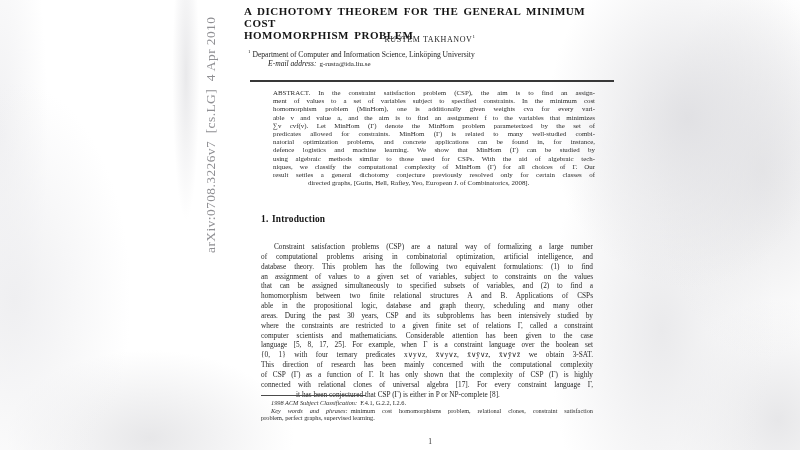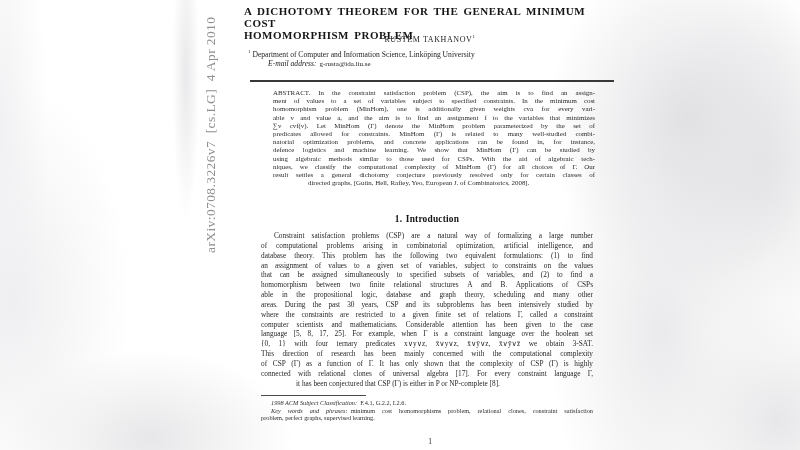--- a/index.html
+++ b/index.html
@@ -78,25 +78,25 @@
     overflow: hidden;
     white-space: normal;
   }
   .abstract-block .line { height: 8.2px; }
   .intro-para .line { height: 9.85px; }
   .lines .line:last-child { text-align-last: left; padding-left: 35px; }
 
   .section-heading {
     position: absolute; top: 214px; left: 261px; width: 332px;
     font-weight: bold; font-size: 9.4px; color: #141414;
-    letter-spacing: 0.2px; word-spacing: 1px; text-align: center;
+    letter-spacing: 0.2px; word-spacing: 1px;
   }
 
   .intro-para {
-    position: absolute; top: 231px; left: 261px; width: 332px;
+    position: absolute; top: 242px; left: 261px; width: 332px;
     font-size: 7.3px; line-height: 9.85px; color: #272727;
   }
   .intro-para .line:first-child { text-indent: 13px; }
 
   .footnote-rule {
     position: absolute; top: 395px; left: 261px; width: 105px; height: 0;
     border-top: 0.9px solid #4a4a4a;
   }
   .footnotes {
     position: absolute; top: 399px; left: 261px; width: 332px;

